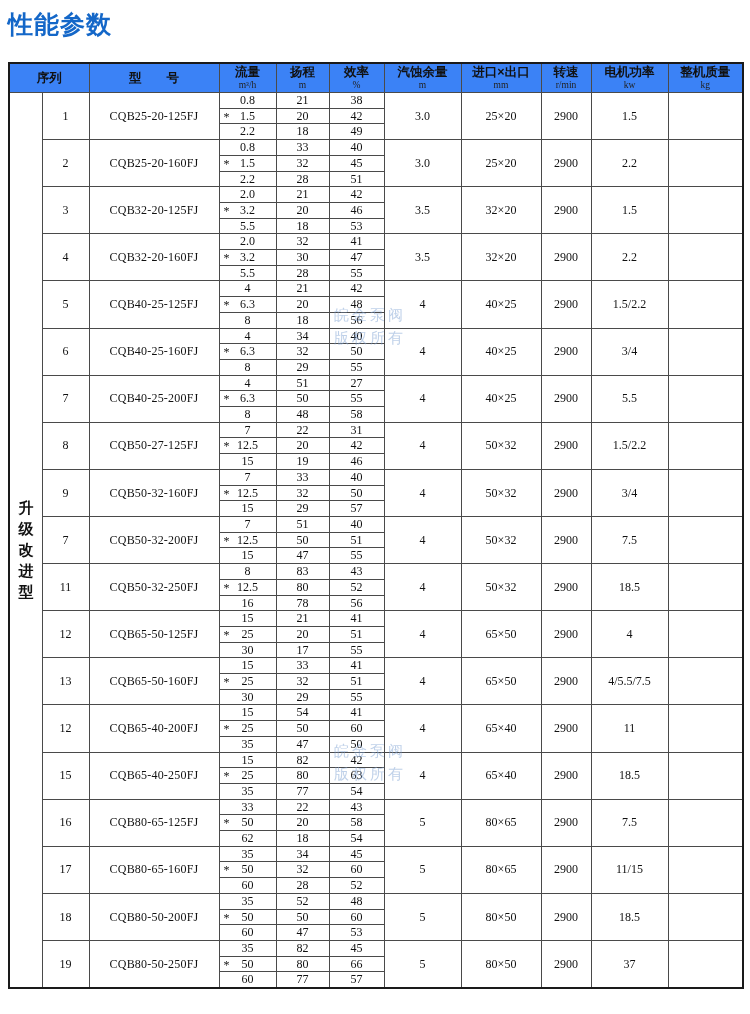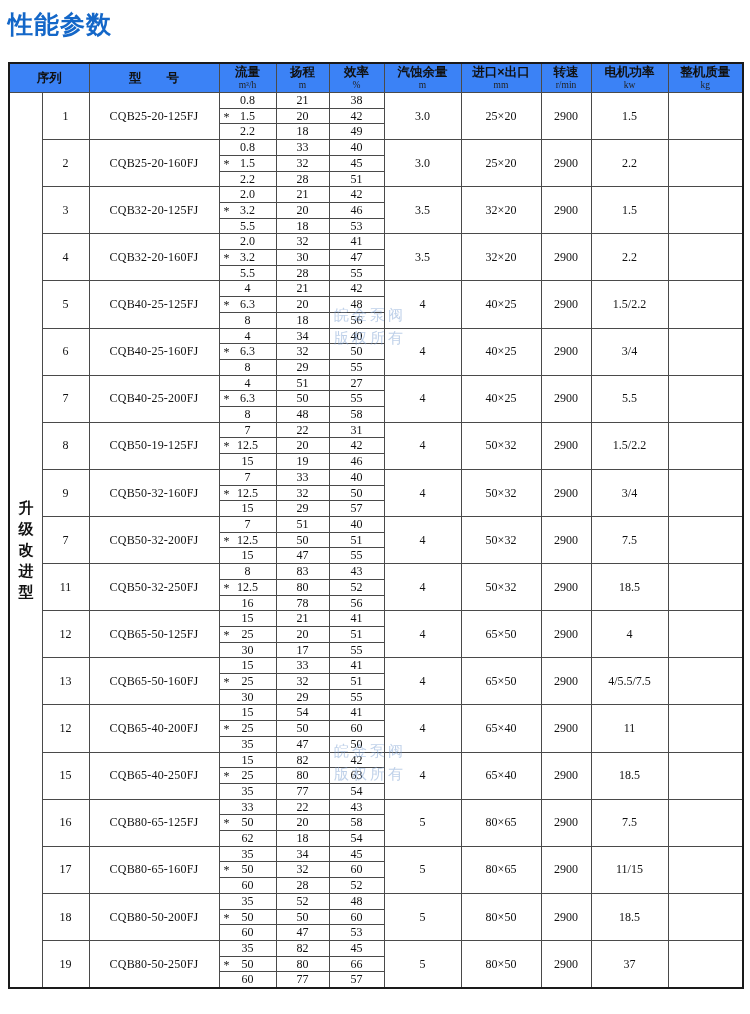--- a/index.html
+++ b/index.html
@@ -257,21 +257,21 @@
           <td class="c ">50</td>
           <td class="c ">55</td>
         </tr>
         <tr>
           <td class="c flow"><span>8</span></td>
           <td class="c ">48</td>
           <td class="c ">58</td>
         </tr>
         <tr>
           <td class="c c-serial" rowspan="3">8</td>
-          <td class="c c-model" rowspan="3">CQB50-19-125FJ</td>
+          <td class="c c-model" rowspan="3">CQB50-27-125FJ</td>
           <td class="c flow"><span>7</span></td>
           <td class="c ">22</td>
           <td class="c ">31</td>
           <td class="c c-npsh" rowspan="3">4</td>
           <td class="c c-ports" rowspan="3">50×32</td>
           <td class="c c-speed" rowspan="3">2900</td>
           <td class="c c-power" rowspan="3">1.5/2.2</td>
           <td class="c c-weight" rowspan="3">&nbsp;</td>
         </tr>
         <tr>

